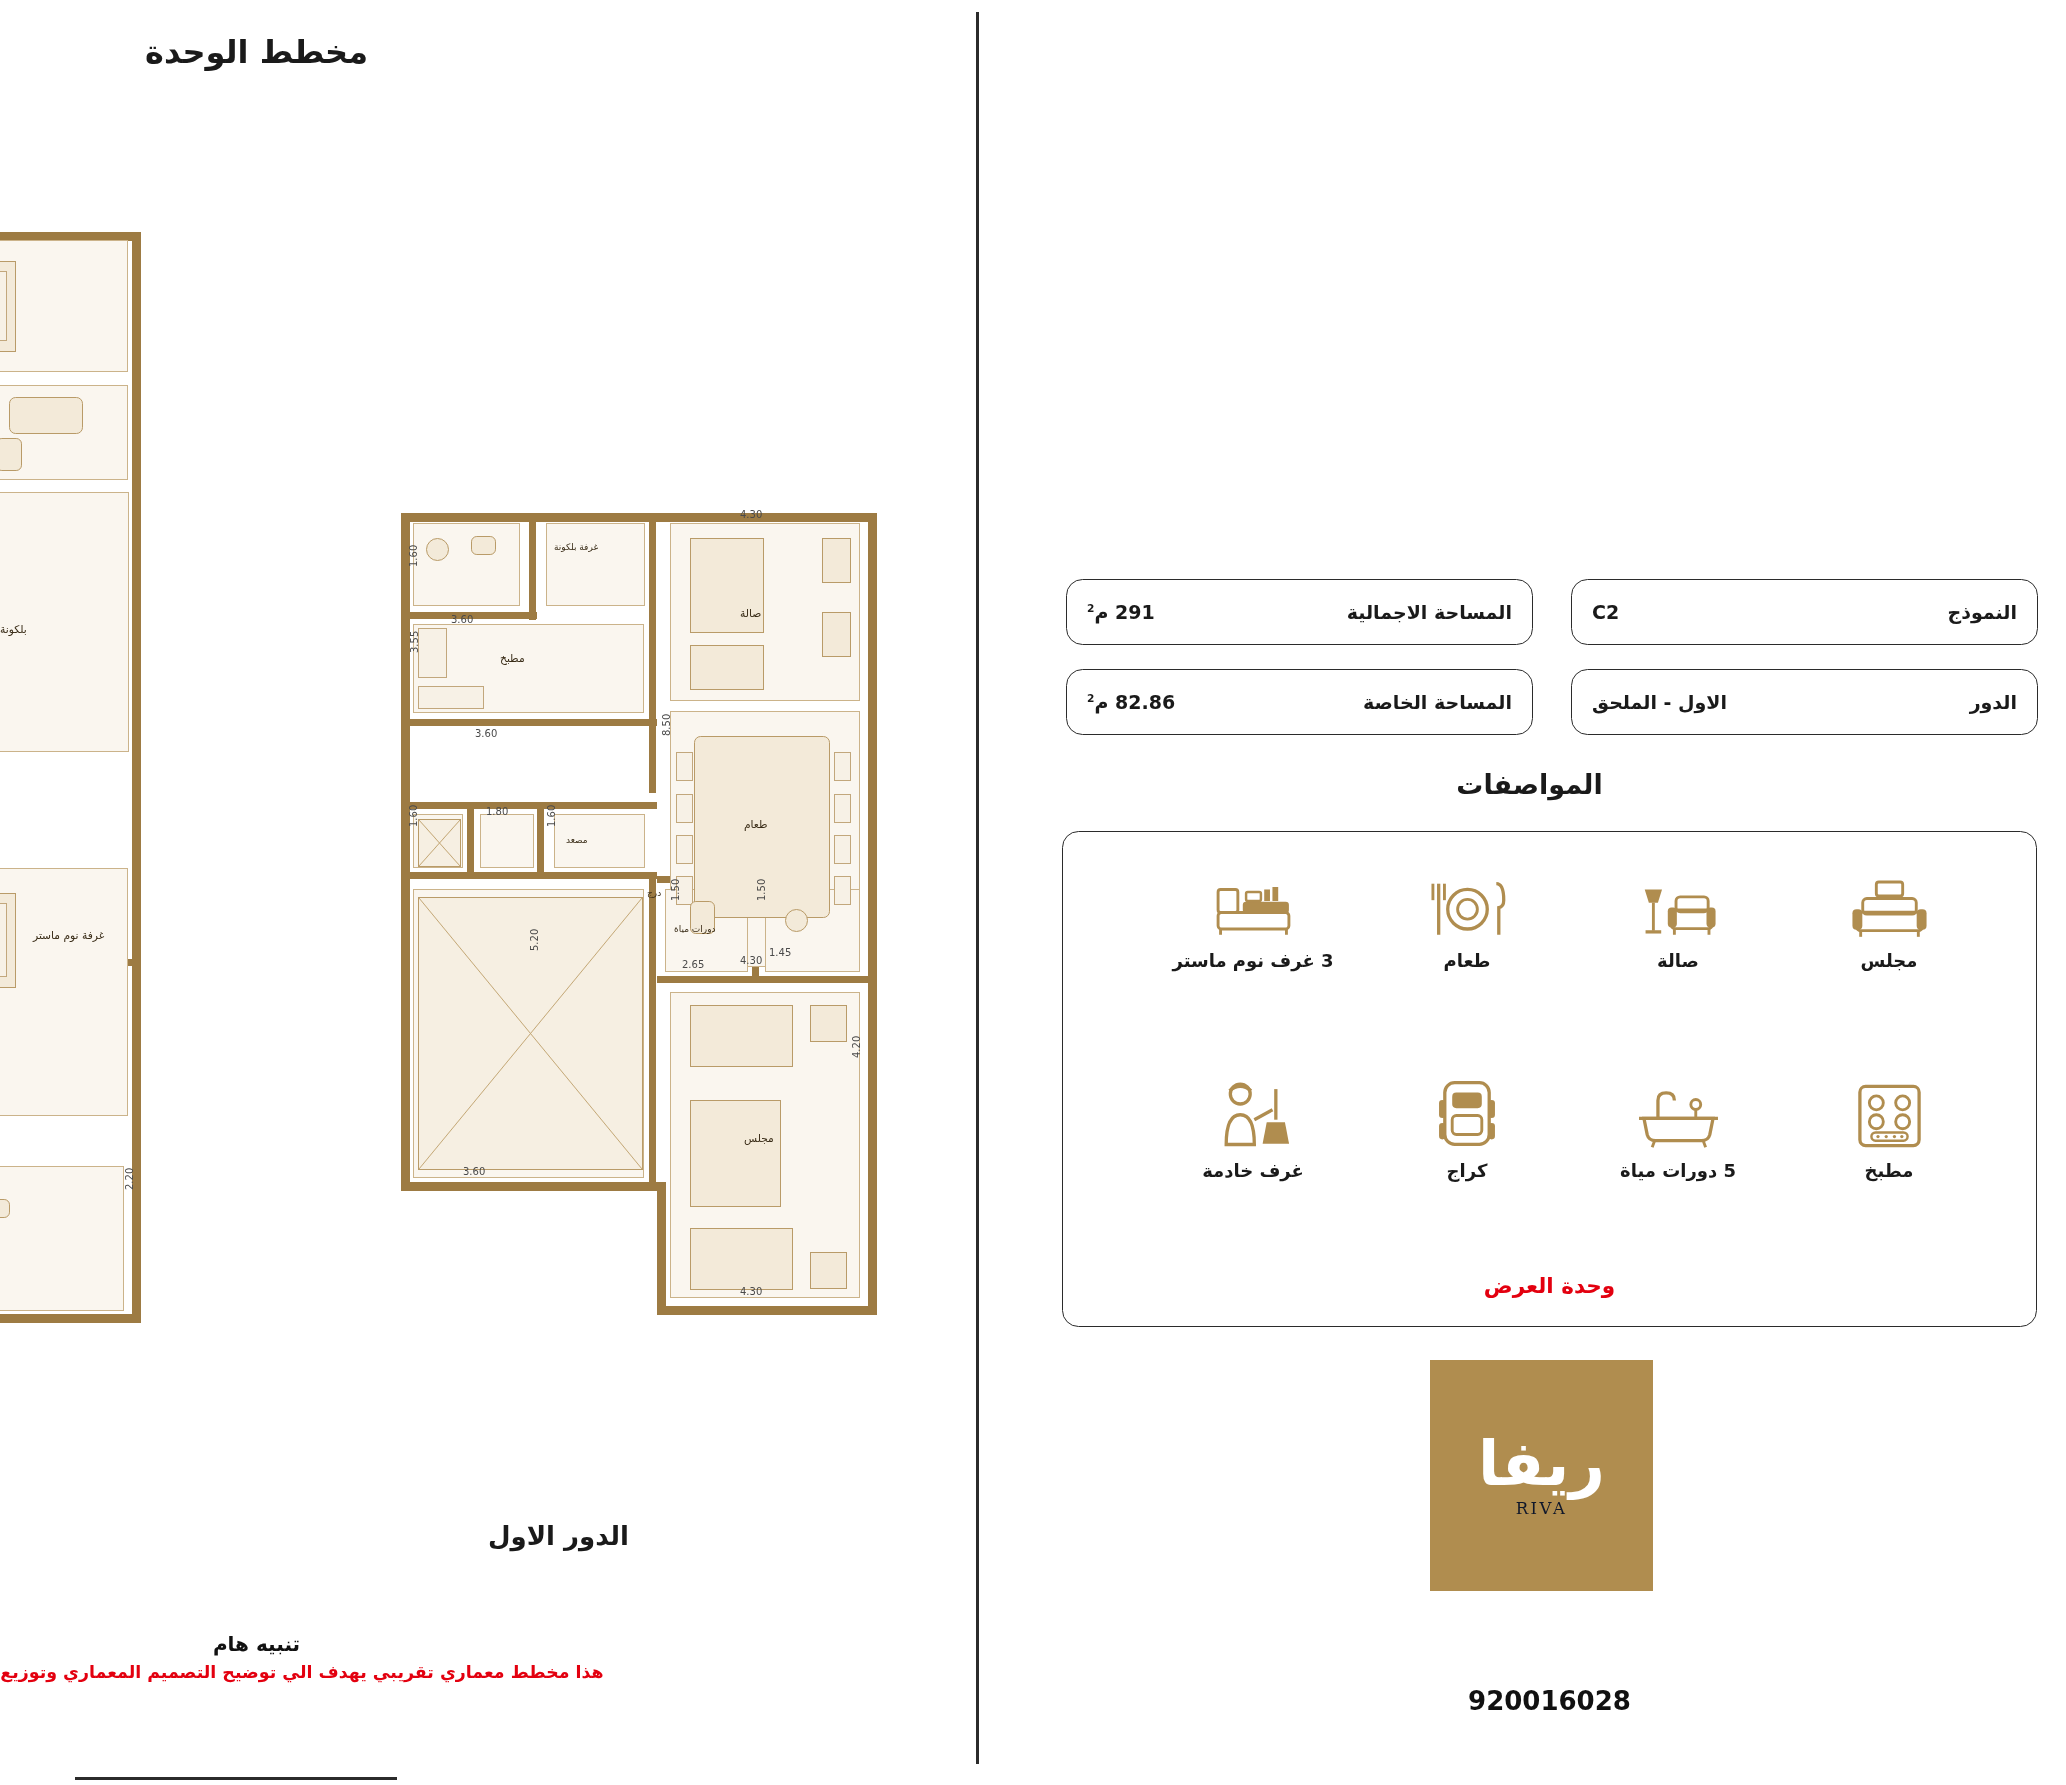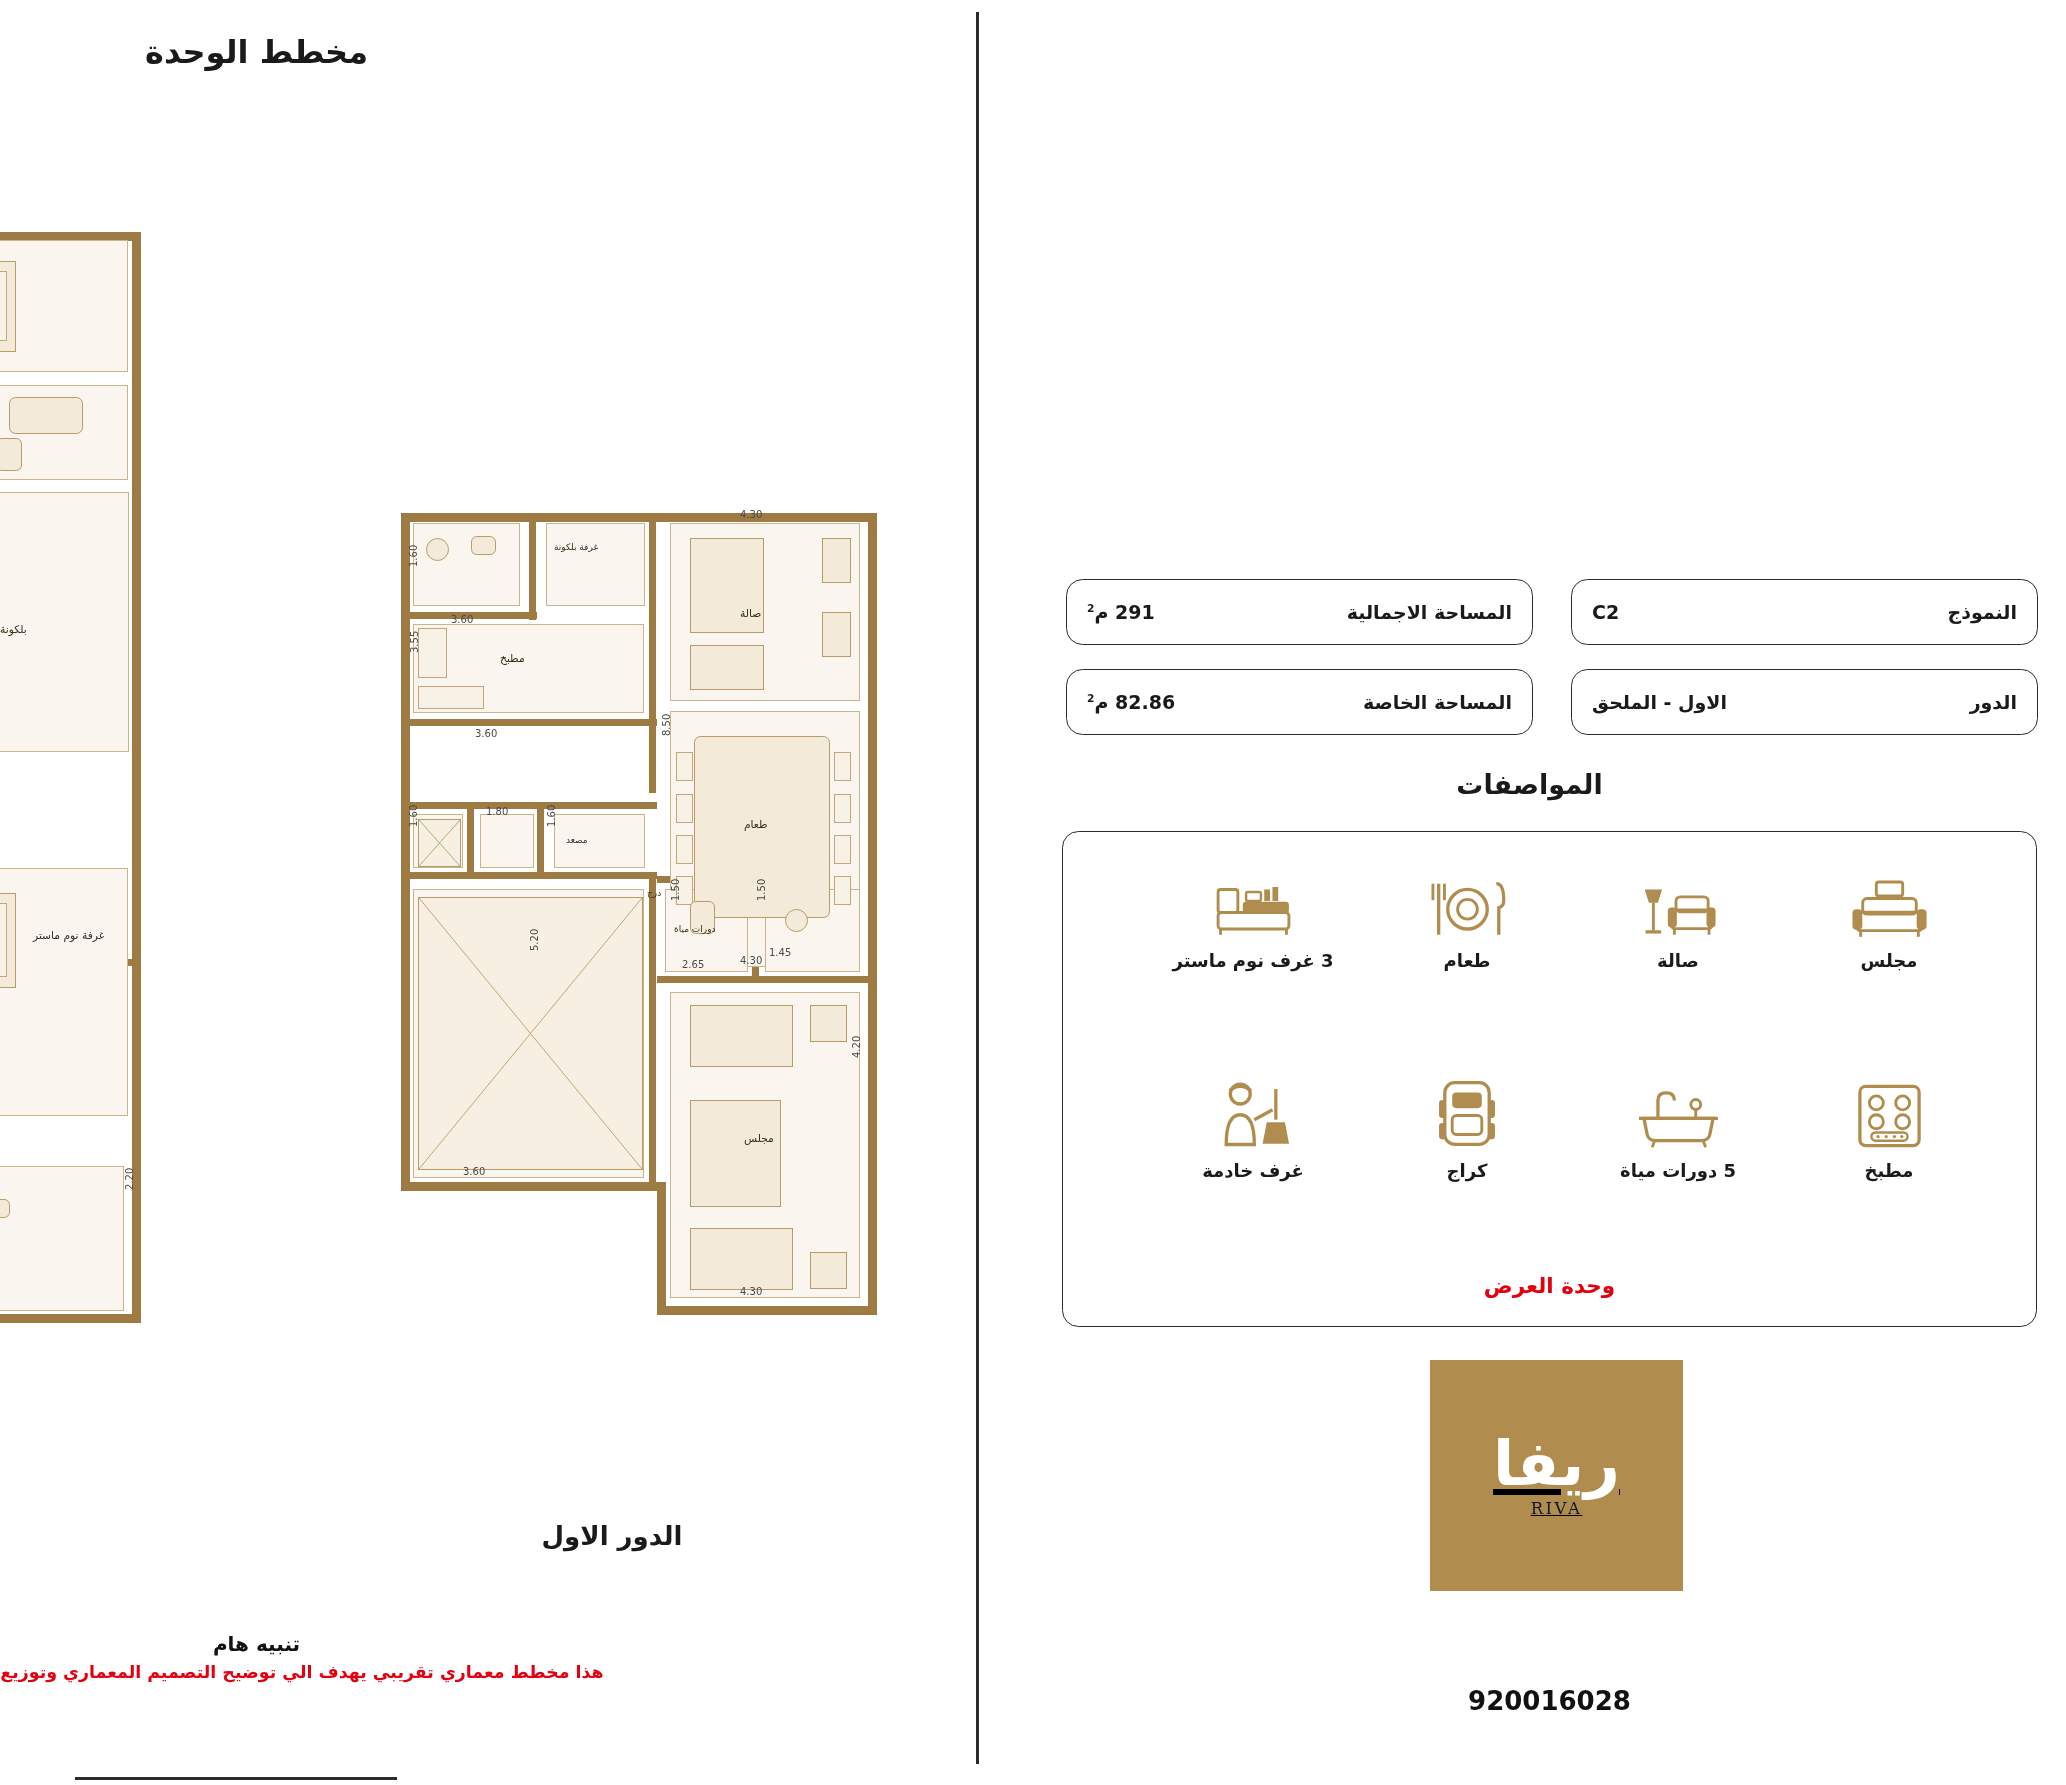--- a/index.html
+++ b/index.html
@@ -31,21 +31,21 @@
     top: 12.4px; left: 1422px;
     width: 2.5px; height: 1752px;
     background: #2b2b2b;
   }
 
   .plan-caption {
     position: absolute;
     font-size: 26px;
     font-weight: bold;
     color: #1a1a1a;
-    text-align: center;
+    text-align: left;
     direction: rtl;
   }
 
   .note-block {
     position: absolute;
     left: 0; width: 1405px;
     text-align: center;
     direction: rtl;
   }
   .note-title { font-size: 20px; font-weight: bold; color: #111; }
@@ -488,21 +488,21 @@
         <rect x="142" y="62" width="16" height="44" rx="8" fill="#b08d4f"></rect>
         <rect x="22" y="118" width="16" height="40" rx="8" fill="#b08d4f"></rect>
         <rect x="142" y="118" width="16" height="40" rx="8" fill="#b08d4f"></rect>
       </svg>
     </div>
     <div class="spec-text">كراج</div>
   </div>
 
   <div class="show-unit" style="left:1541px; top:1273px;">وحدة العرض</div>
 
-  <div class="riva-box" style="left:1876px; top:1360px; width:253px; height:231px;text-decoration:underline;">
+  <div class="riva-box" style="left:1876px; top:1360px; width:223px; height:231px;">
     <div class="riva-ar">ريفا</div>
     <div class="riva-en">RIVA</div>
   </div>
 
   <div class="phone" style="left:1541px; top:1686px;">920016028</div>
 
 </div>
 
 
 </body></html>

